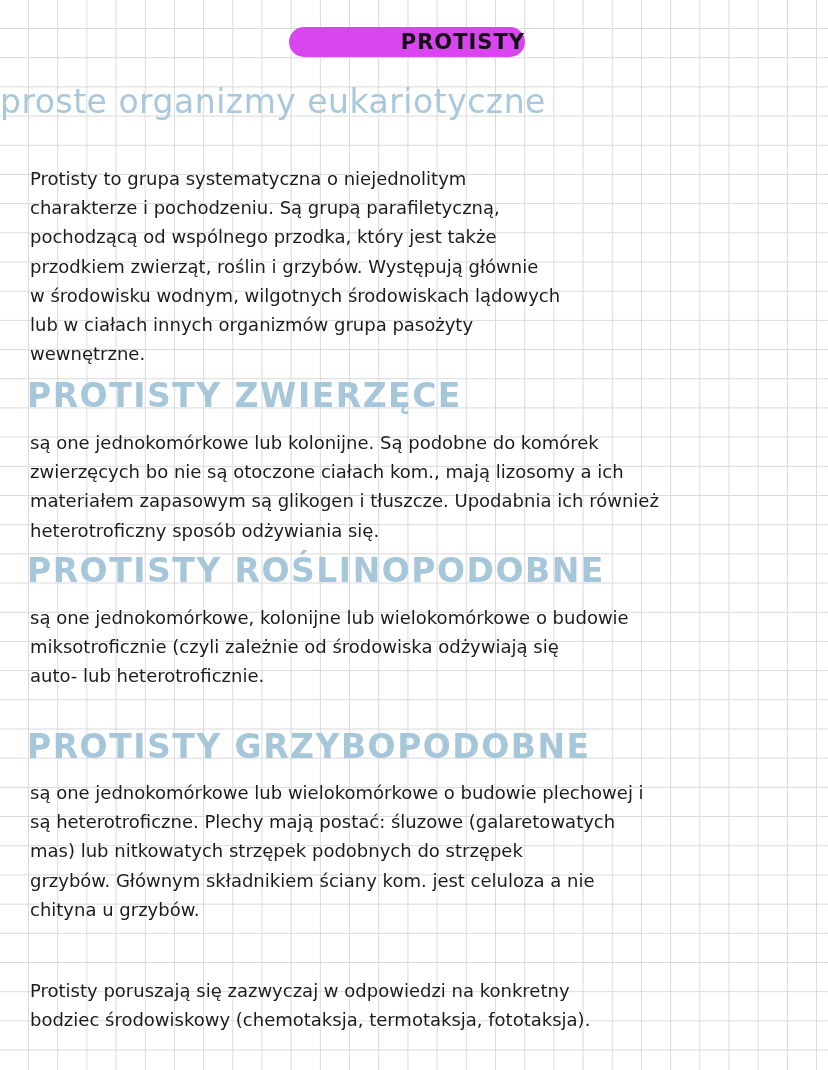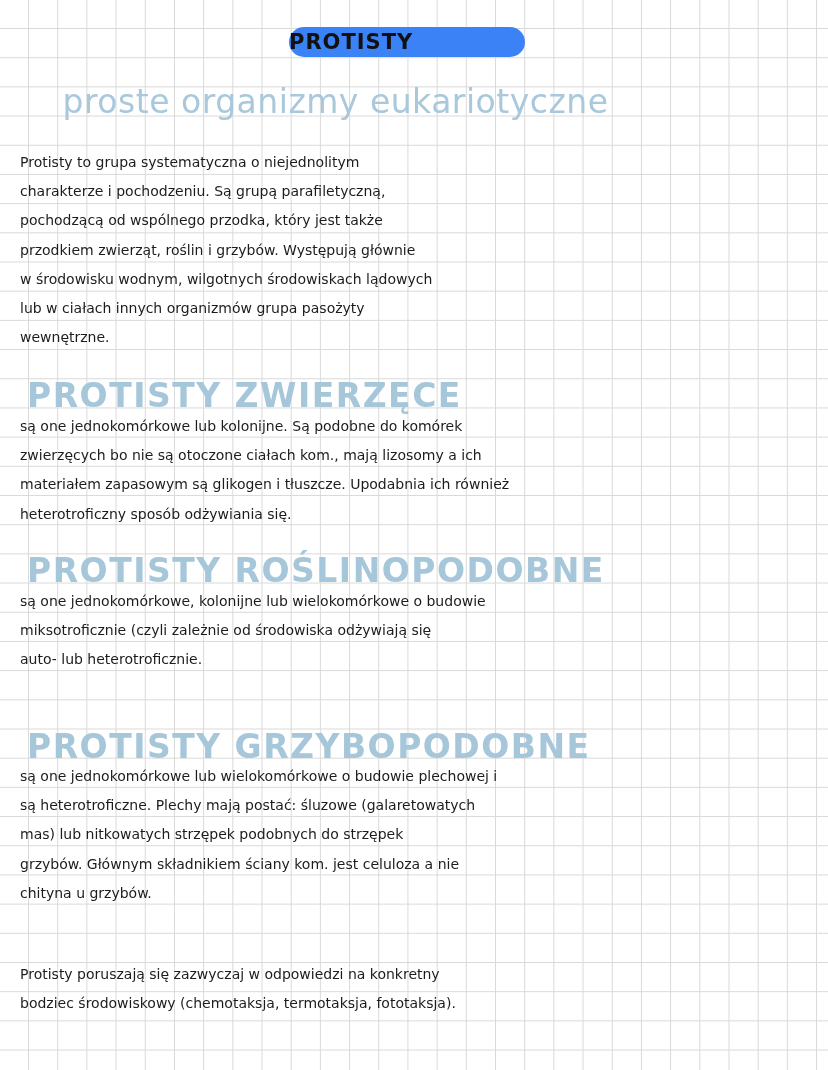--- a/index.html
+++ b/index.html
@@ -17,51 +17,51 @@
       font-family: "DejaVu Sans", sans-serif;
       color: #1a1a1a;
     }
     .title-pill {
       position: absolute;
       left: 289px;
       top: 27px;
       width: 236px;
       height: 30px;
       border-radius: 15px;
-      background: #3b82f6;
+      background: #d946ef;
       display: flex;
       align-items: center;
-      justify-content: flex-start;
+      justify-content: flex-end;
     }
     .title-pill span {
       font-family: "DejaVu Sans", sans-serif;
       font-weight: bold;
       font-size: 21px;
       letter-spacing: 1px;
       color: #111;
     }
     .subtitle {
       position: absolute;
       left: 0;
       width: 671px;
       top: 82px;
-      text-align: center;
       font-family: "DejaVu Sans", sans-serif;
       font-size: 33px;
       color: #a9c8db;
       letter-spacing: 0.5px;
     }
     .para {
       position: absolute;
-      left: 20px;
+      left: 30px;
       width: 790px;
       font-family: "DejaVu Sans", sans-serif;
-      font-size: 14px;
+      font-size: 18px;
       line-height: 29.2px;
       color: #1c1c1c;
+      margin-top: 16px;
     }
     .para .ln { display: block; white-space: nowrap; }
     .section-heading {
       position: absolute;
       left: 27px;
       font-family: "DejaVu Sans", sans-serif;
       font-weight: bold;
       font-size: 33px;
       color: #a6c6da;
       letter-spacing: 1.5px;

